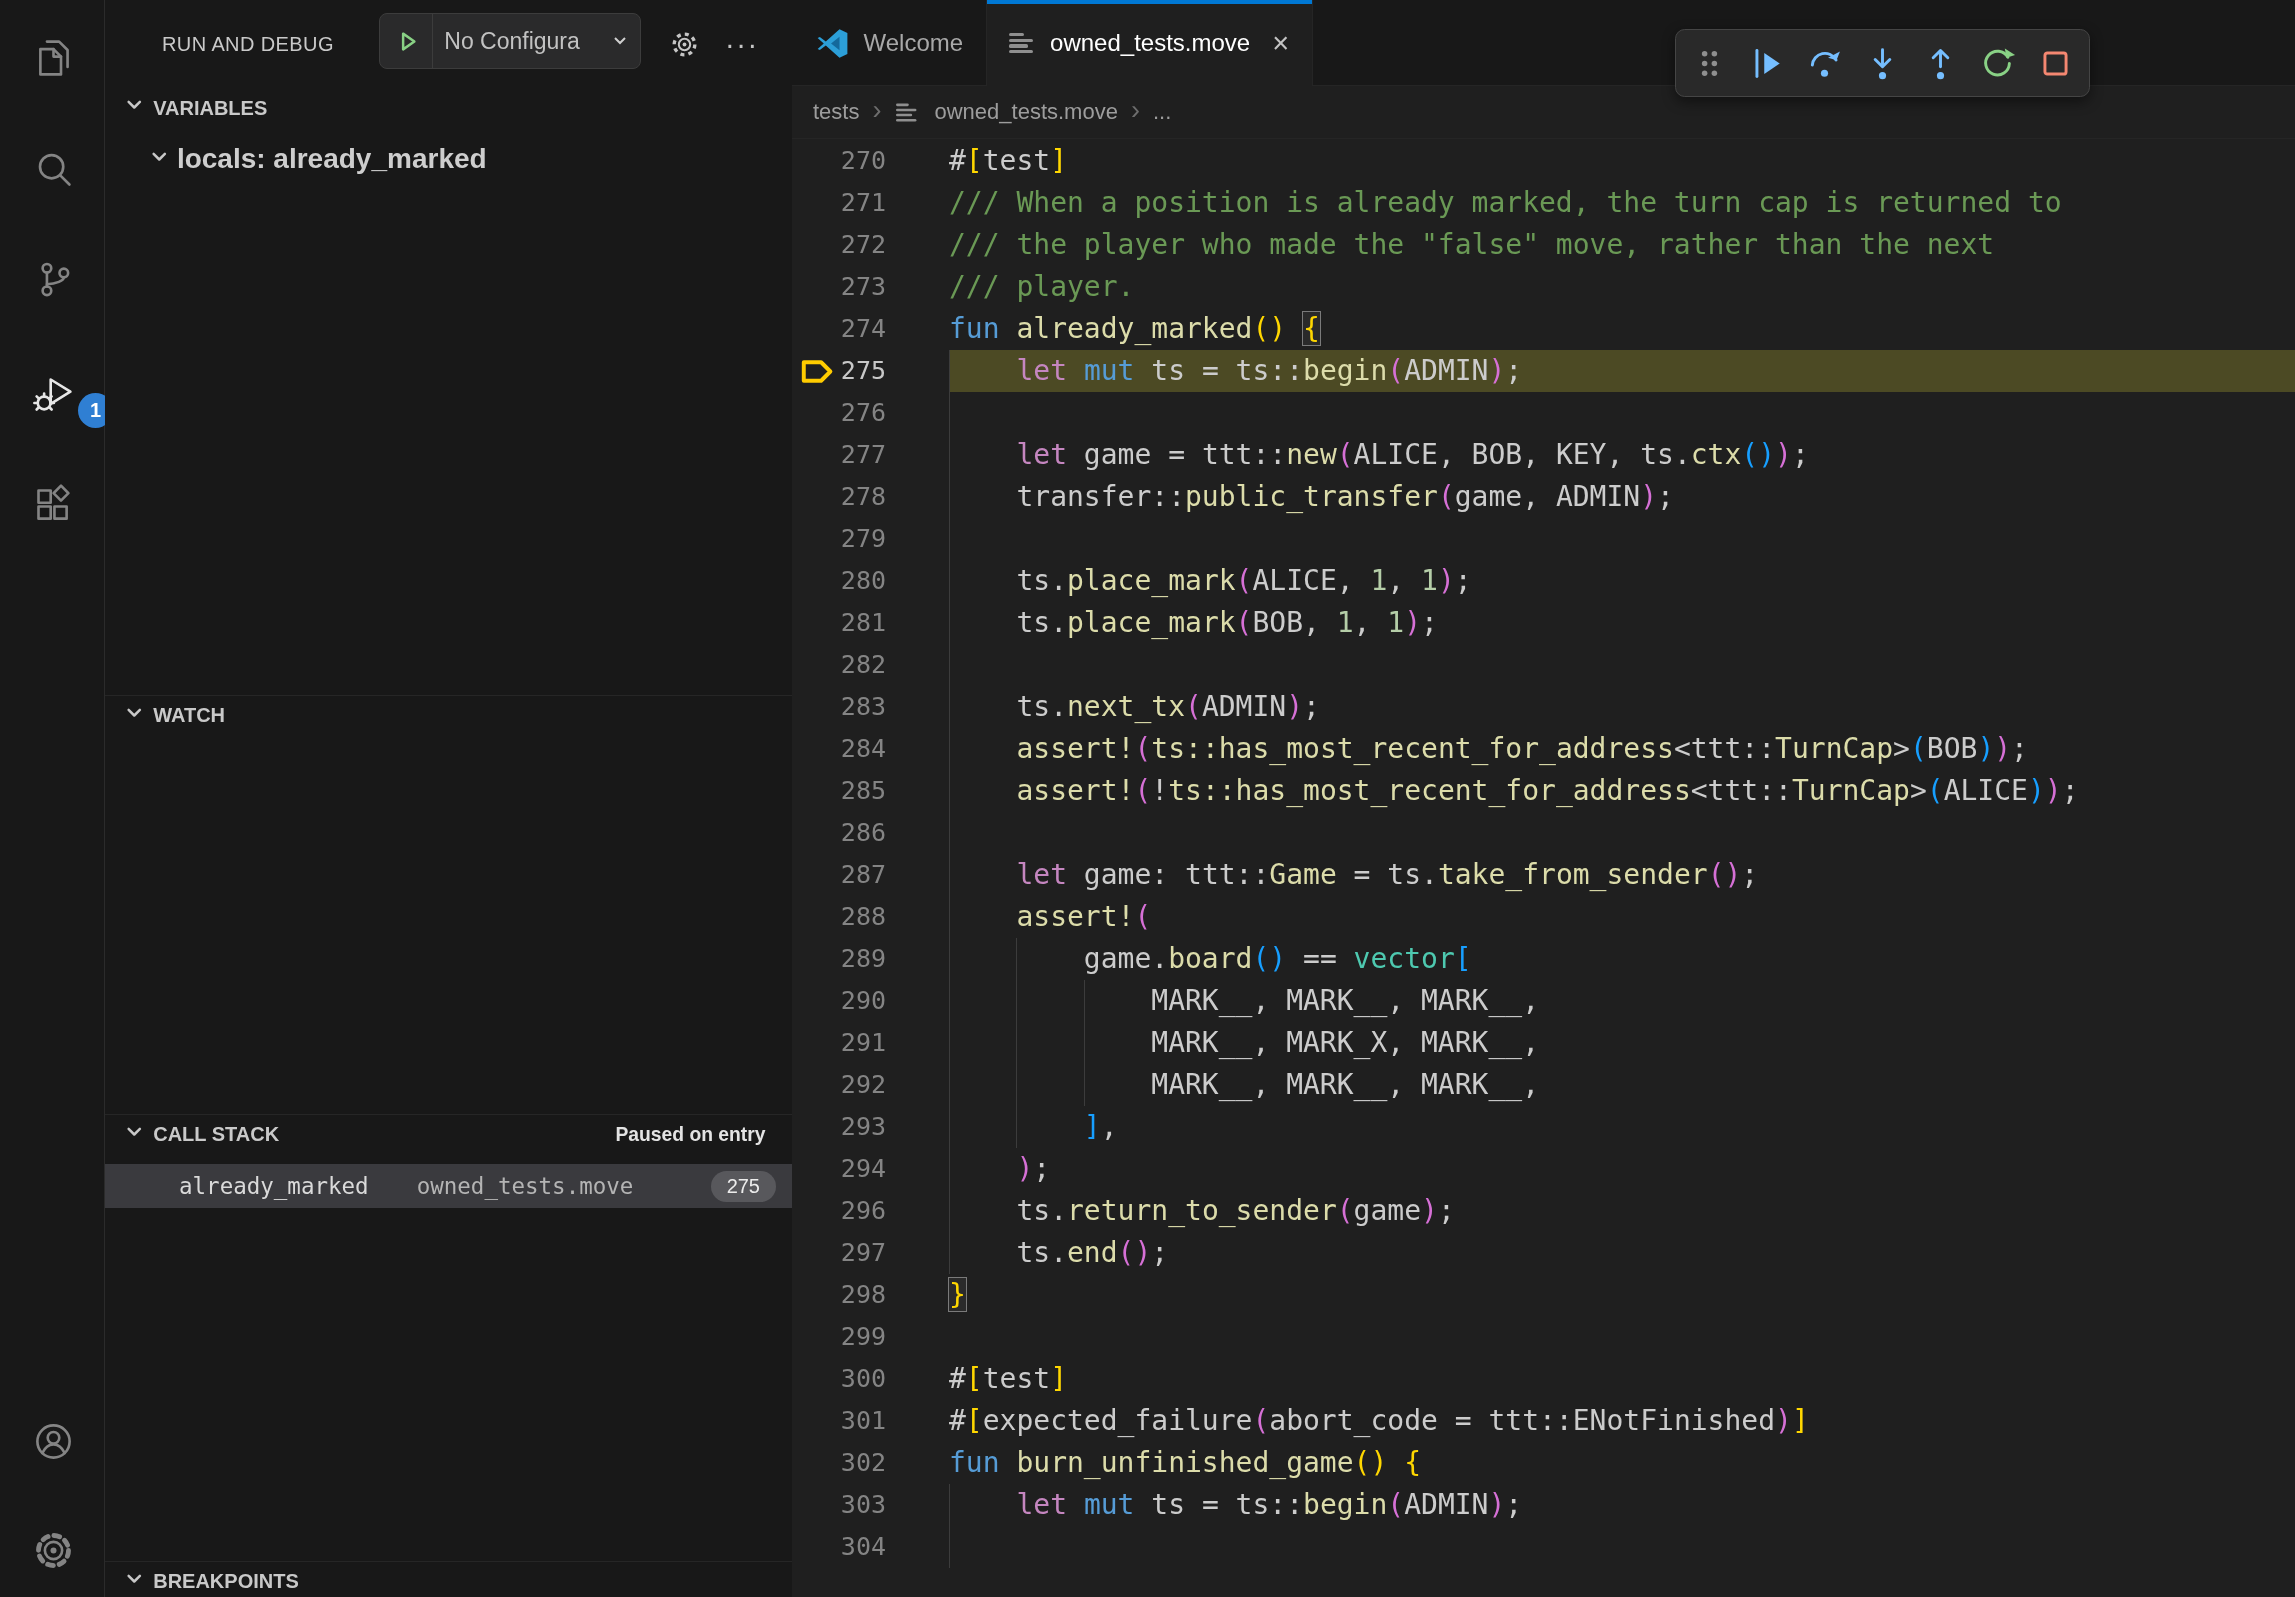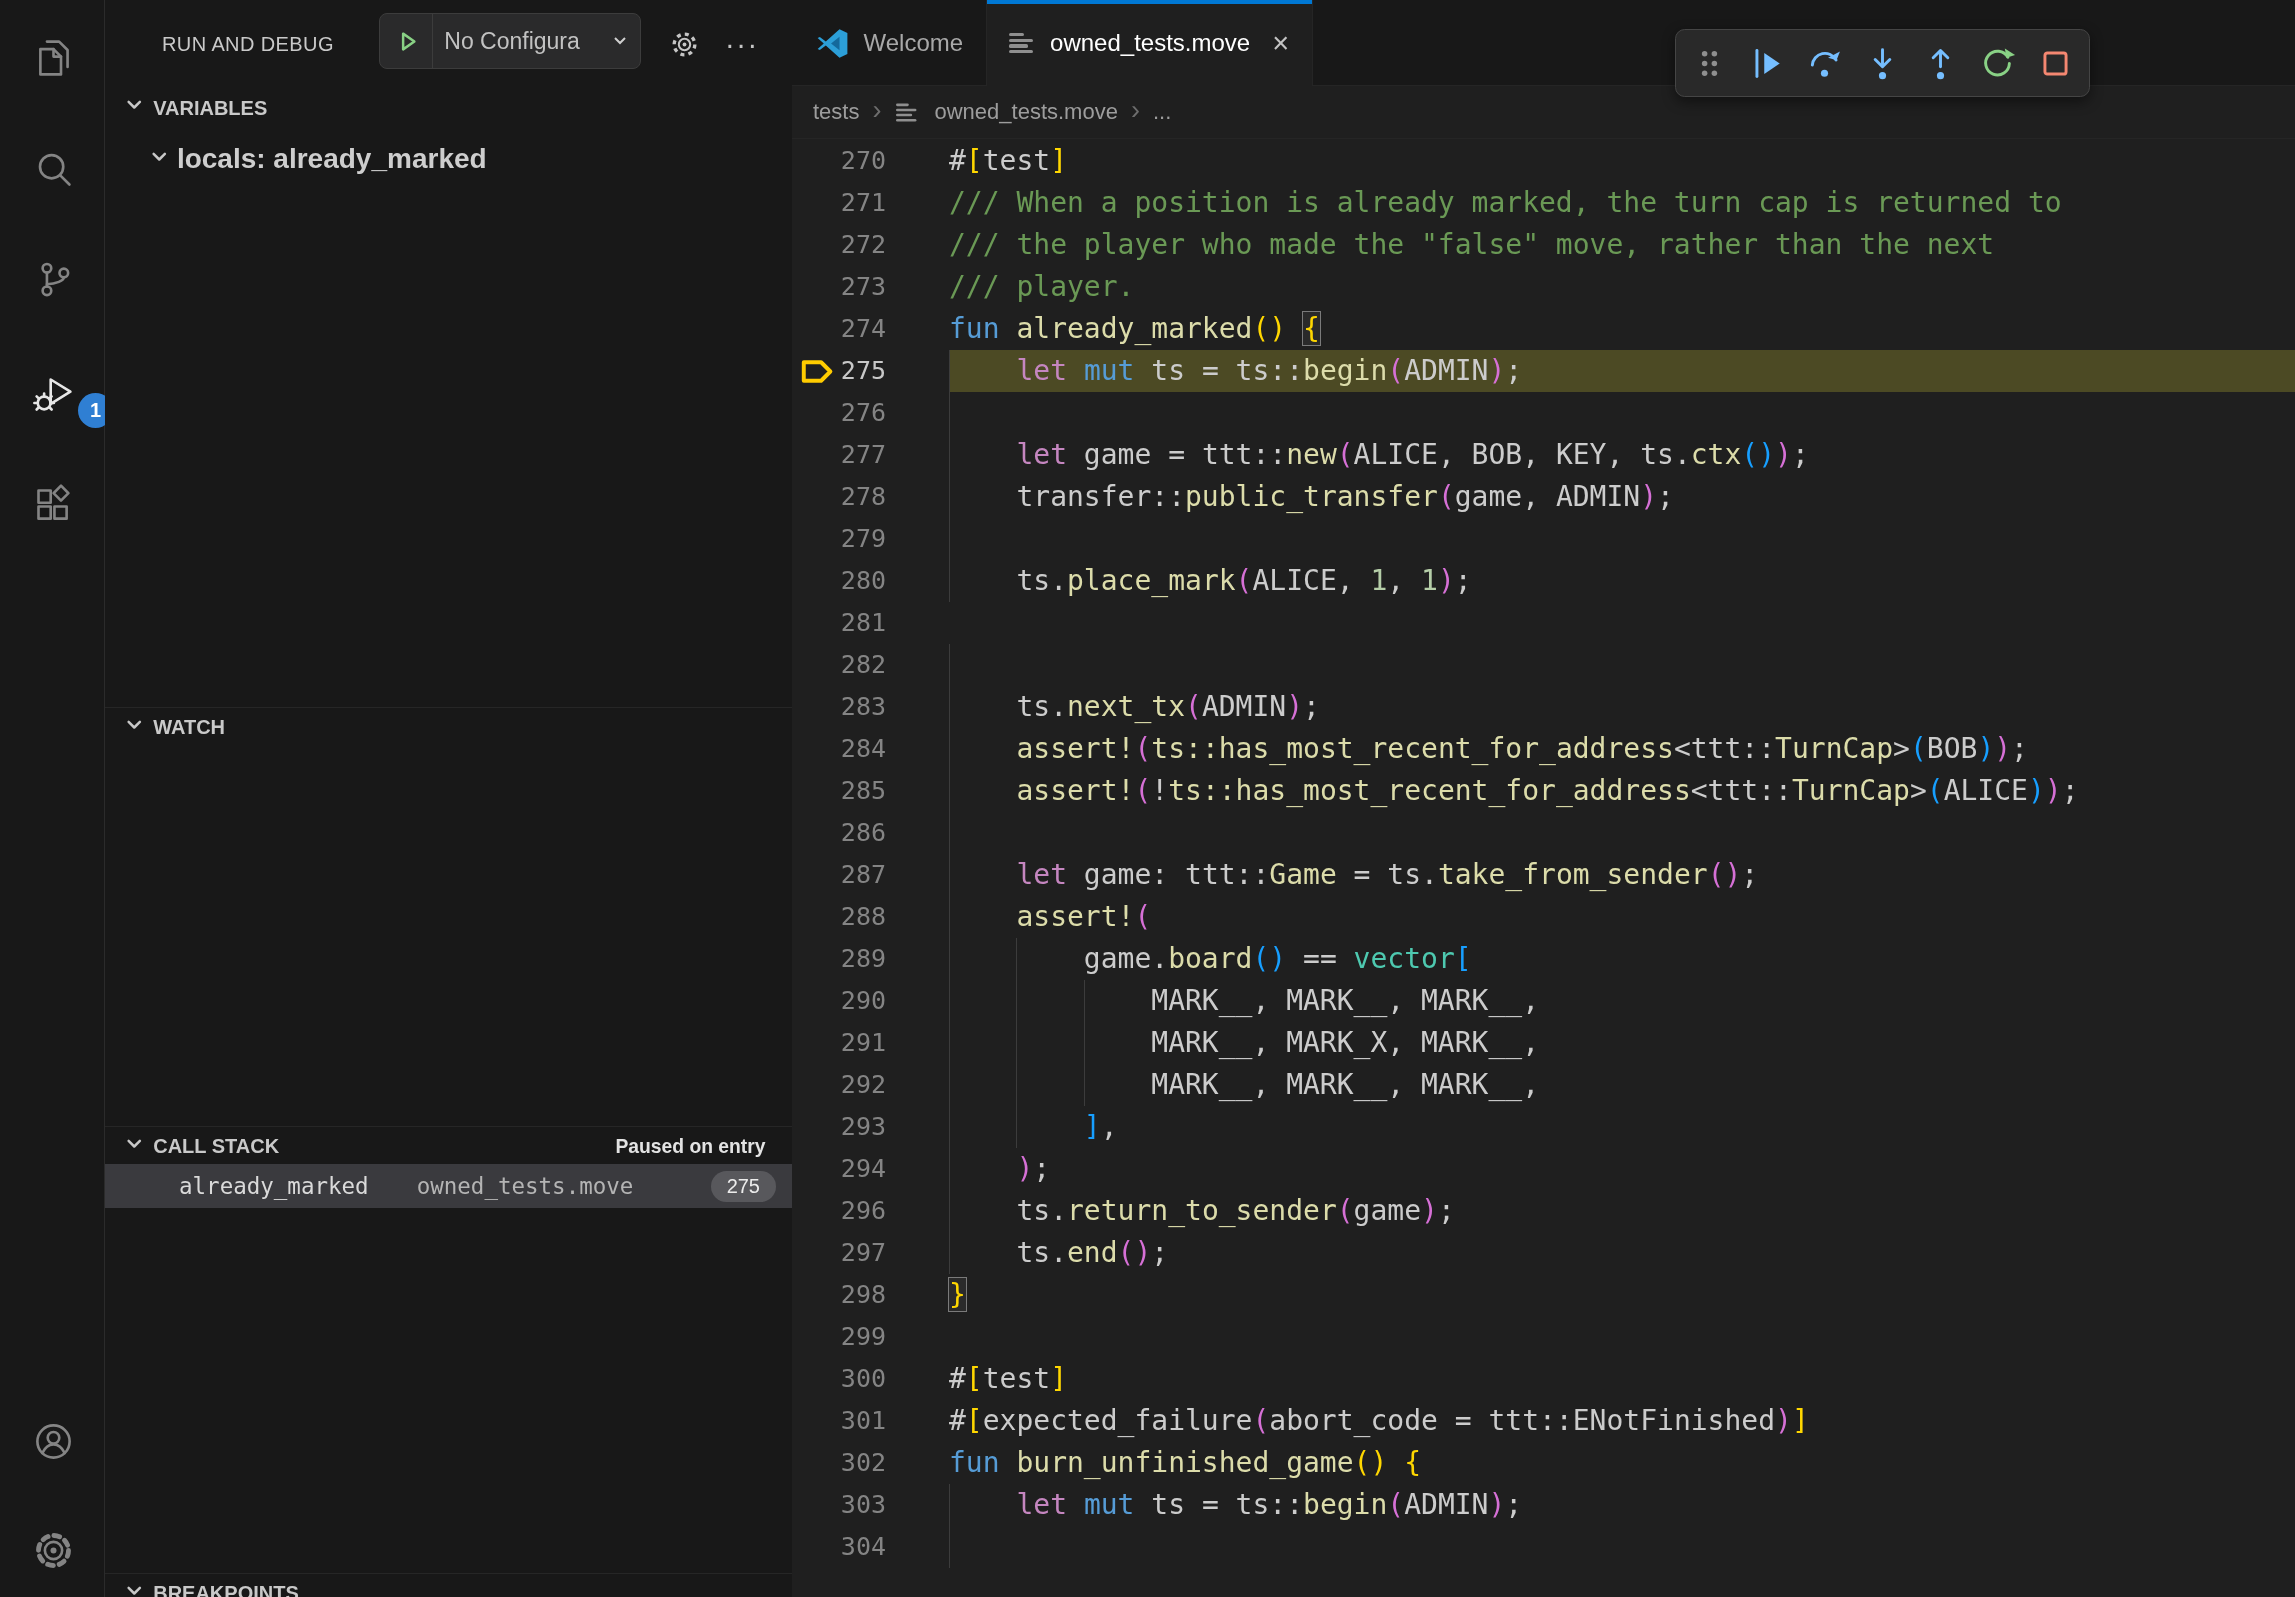--- a/index.html
+++ b/index.html
@@ -34,21 +34,21 @@
   .run-dd .dd-label { flex:1; padding-left:11.3px; font-size:23px; color:#c2c2c2;
                       white-space:nowrap; overflow:hidden; }
   .run-dd .dd-chev svg { width:24px; height:24px; stroke:#cfcfcf; fill:none; stroke-width:2; margin-right:8px; }
   .hdr-btn { position:absolute; top:0; height:88px; display:flex; align-items:center; justify-content:center; }
   .hdr-btn.gear { left:555px; width:48px; }
   .hdr-btn.more { left:613px; width:48px; font-size:29px; color:#c5c5c5; letter-spacing:1.6px; }
 
   .sec-h { position:absolute; left:0; right:0; height:40px; display:flex;
            align-items:center; gap:8px; padding-left:17.7px; font-weight:700;
            font-size:20px; color:#c9c9c9; }
-  .sec-h.bordered { border-top:1.6px solid #262626;margin-top:12px; }
+  .sec-h.bordered { border-top:1.6px solid #262626; }
   .chev svg { width:22.5px; height:22.5px; stroke:#c8c8c8; fill:none; stroke-width:2.2;
               stroke-linecap:round; stroke-linejoin:round; }
   .locals-row { position:absolute; left:0; right:0; top:138px; height:42px;
                 display:flex; align-items:center; gap:6.4px; padding-left:43px;
                 font-weight:600; font-size:28px; color:#cecece; }
   .cs-status { position:absolute; right:26.5px; font-weight:700; font-size:19.3px; color:#e3e3e3; }
   .frame-row { position:absolute; left:0; right:0; top:1164px; height:44px;
                background:#3a3a3e; display:flex; align-items:center; }
   .frame-name { margin-left:74px; font-family:"DejaVu Sans Mono", monospace;
                 font-size:22.5px; color:#dadada; }
@@ -378,20 +378,21 @@
           <div class="lcontent"><i class="guide" style="left: 0ch;"></i></div>
         </div>
         <div class="cl">
           <div class="gmark"></div>
           <div class="lnum">280</div>
           <div class="lcontent"><i class="guide" style="left: 0ch;"></i>    <span class="tok-d">ts.</span><span class="tok-f">place_mark</span><span class="tok-p2">(</span><span class="tok-d">ALICE, </span><span class="tok-nu">1</span><span class="tok-d">, </span><span class="tok-nu">1</span><span class="tok-p2">)</span><span class="tok-d">;</span></div>
         </div>
         <div class="cl">
           <div class="gmark"></div>
           <div class="lnum">281</div>
+          <div class="lcontent"><i class="guide" style="left: 0ch;"></i>    <span class="tok-d">ts.</span><span class="tok-f">place_mark</span><span class="tok-p2">(</span><span class="tok-d">BOB, </span><span class="tok-nu">1</span><span class="tok-d">, </span><span class="tok-nu">1</span><span class="tok-p2">)</span><span class="tok-d">;</span></div>
         </div>
         <div class="cl">
           <div class="gmark"></div>
           <div class="lnum">282</div>
           <div class="lcontent"><i class="guide" style="left: 0ch;"></i></div>
         </div>
         <div class="cl">
           <div class="gmark"></div>
           <div class="lnum">283</div>
           <div class="lcontent"><i class="guide" style="left: 0ch;"></i>    <span class="tok-d">ts.</span><span class="tok-f">next_tx</span><span class="tok-p2">(</span><span class="tok-d">ADMIN</span><span class="tok-p2">)</span><span class="tok-d">;</span></div>

